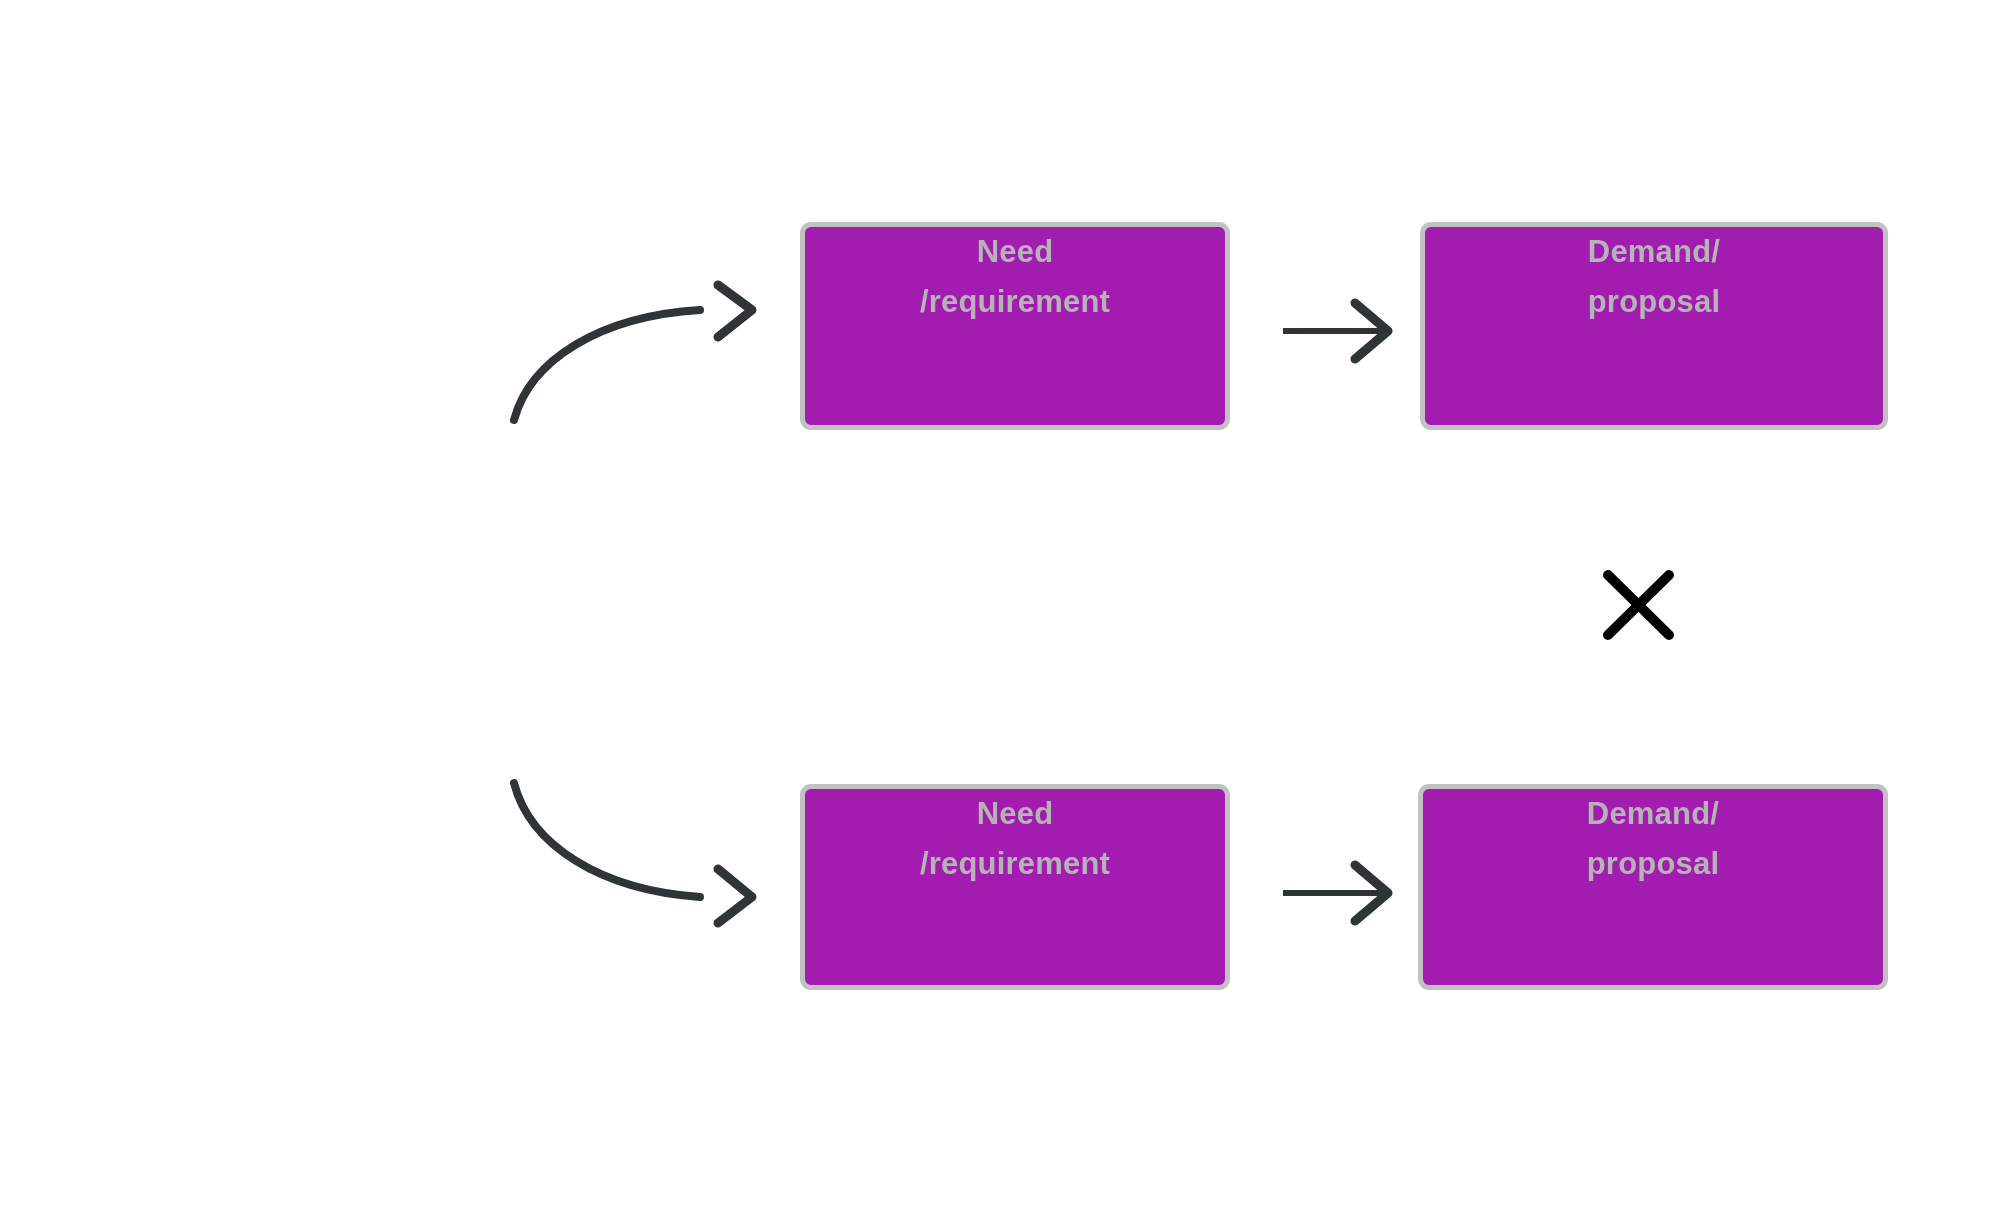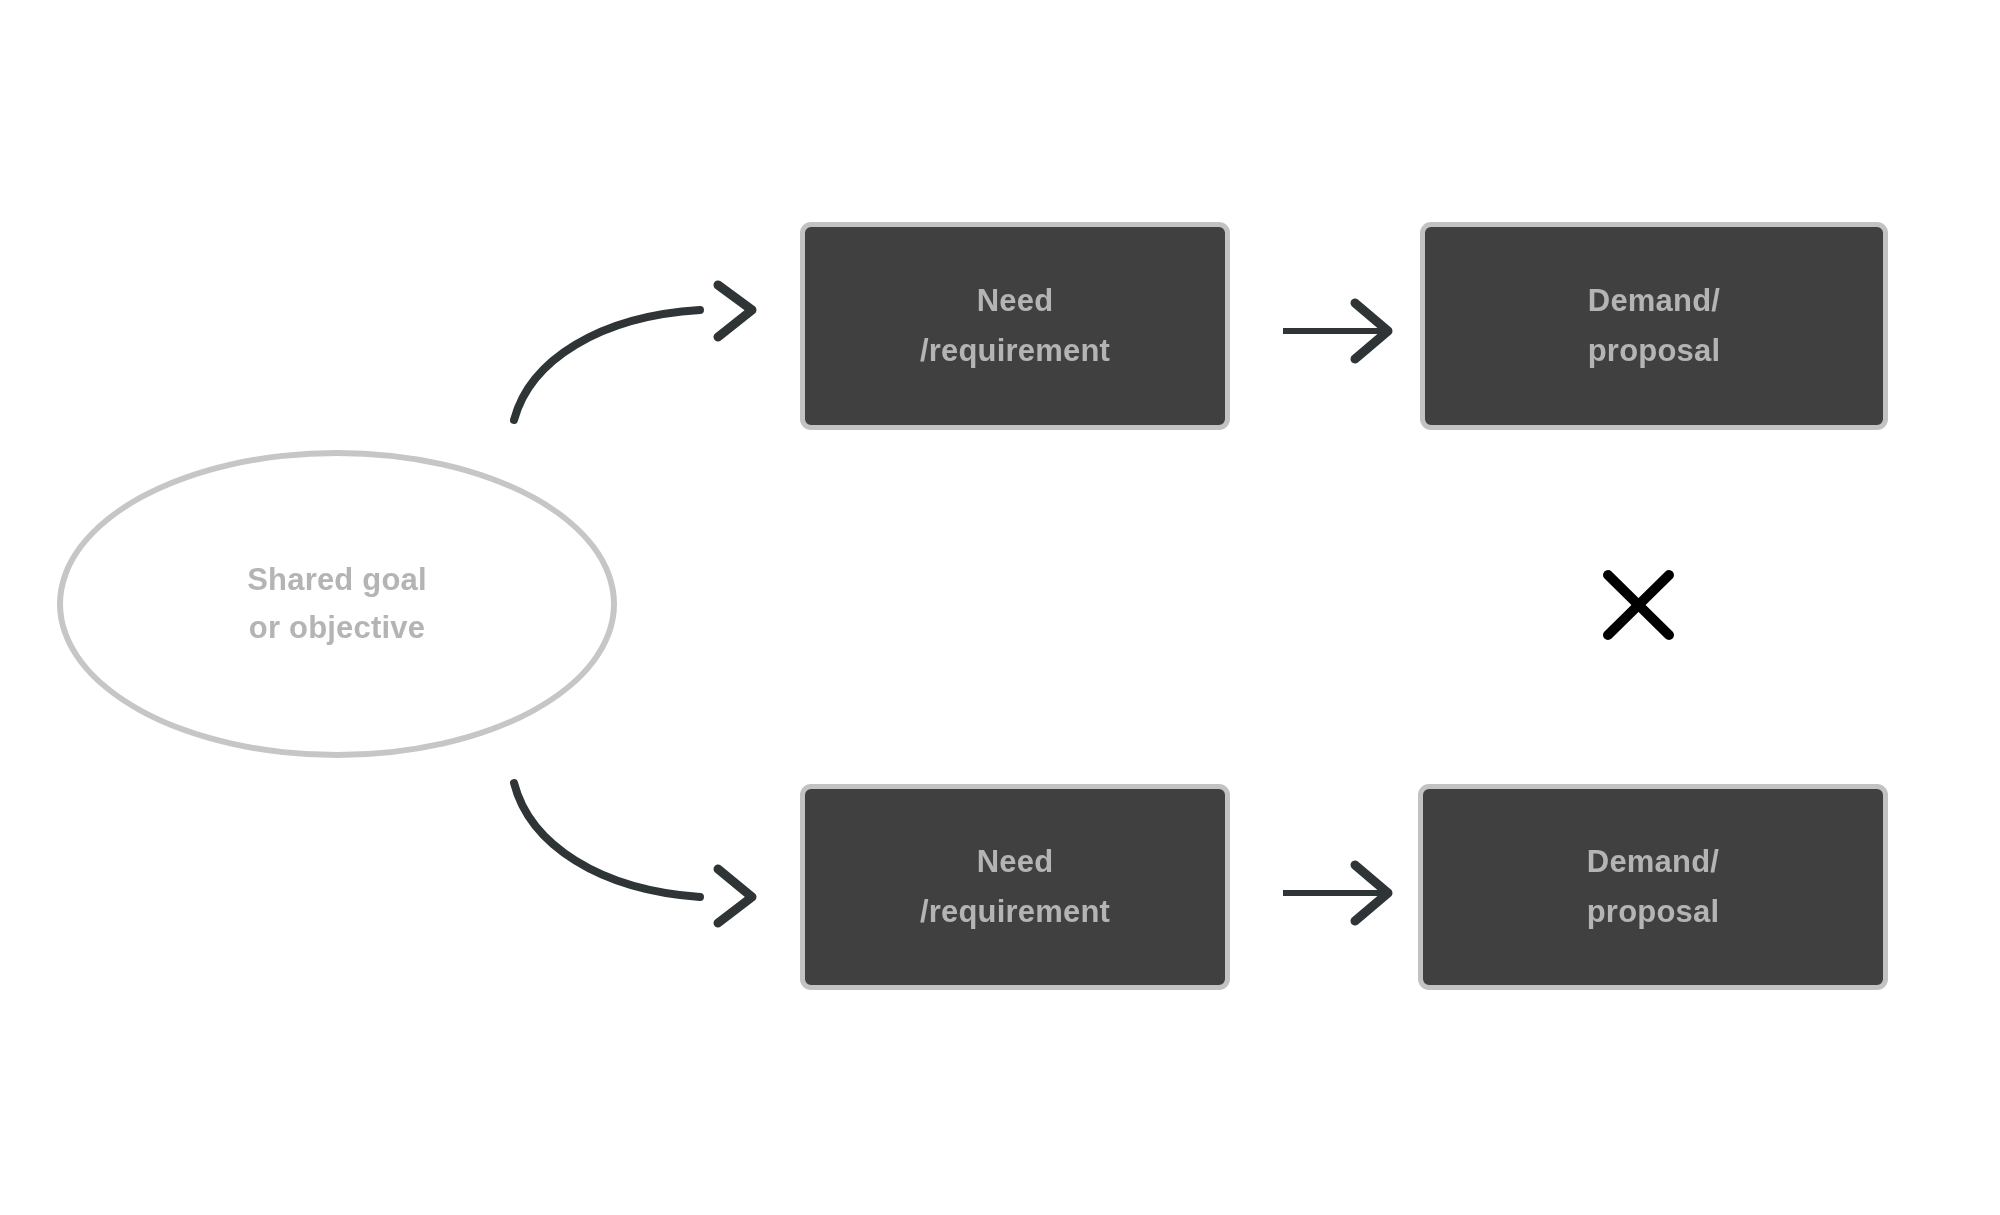--- a/index.html
+++ b/index.html
@@ -42,23 +42,23 @@
     letter-spacing: 0.2px;
     white-space: pre-line;
   }
 
   
   .box-node {
     position: absolute;
     border: 5px solid #c2c2c2;
     border-radius: 11px;
     box-sizing: border-box;
-    background: #404040;
+    background: #a21caf;
     display: flex;
-    align-items: center;
+    align-items: flex-start;
     justify-content: center;
   }
   .box-label {
     color: #b4b4b4;
     font-size: 31px;
     font-weight: bold;
     line-height: 50px;
     text-align: center;
     letter-spacing: 0.2px;
     white-space: pre-line;
@@ -78,24 +78,20 @@
     height: 1215px;
     pointer-events: none;
   }
   #overlay .hit { pointer-events: auto; }
 </style>
 </head>
 <body>
 
 <div id="canvas">
 
-  <div class="ellipse-node">
-    <div class="ellipse-label">Shared goal
-or objective</div>
-  </div>
 
   <div class="box-node box-need-top">
     <div class="box-label">Need
 /requirement</div>
   </div>
 
   <div class="box-node box-demand-top">
     <div class="box-label">Demand/
 proposal</div>
   </div>

